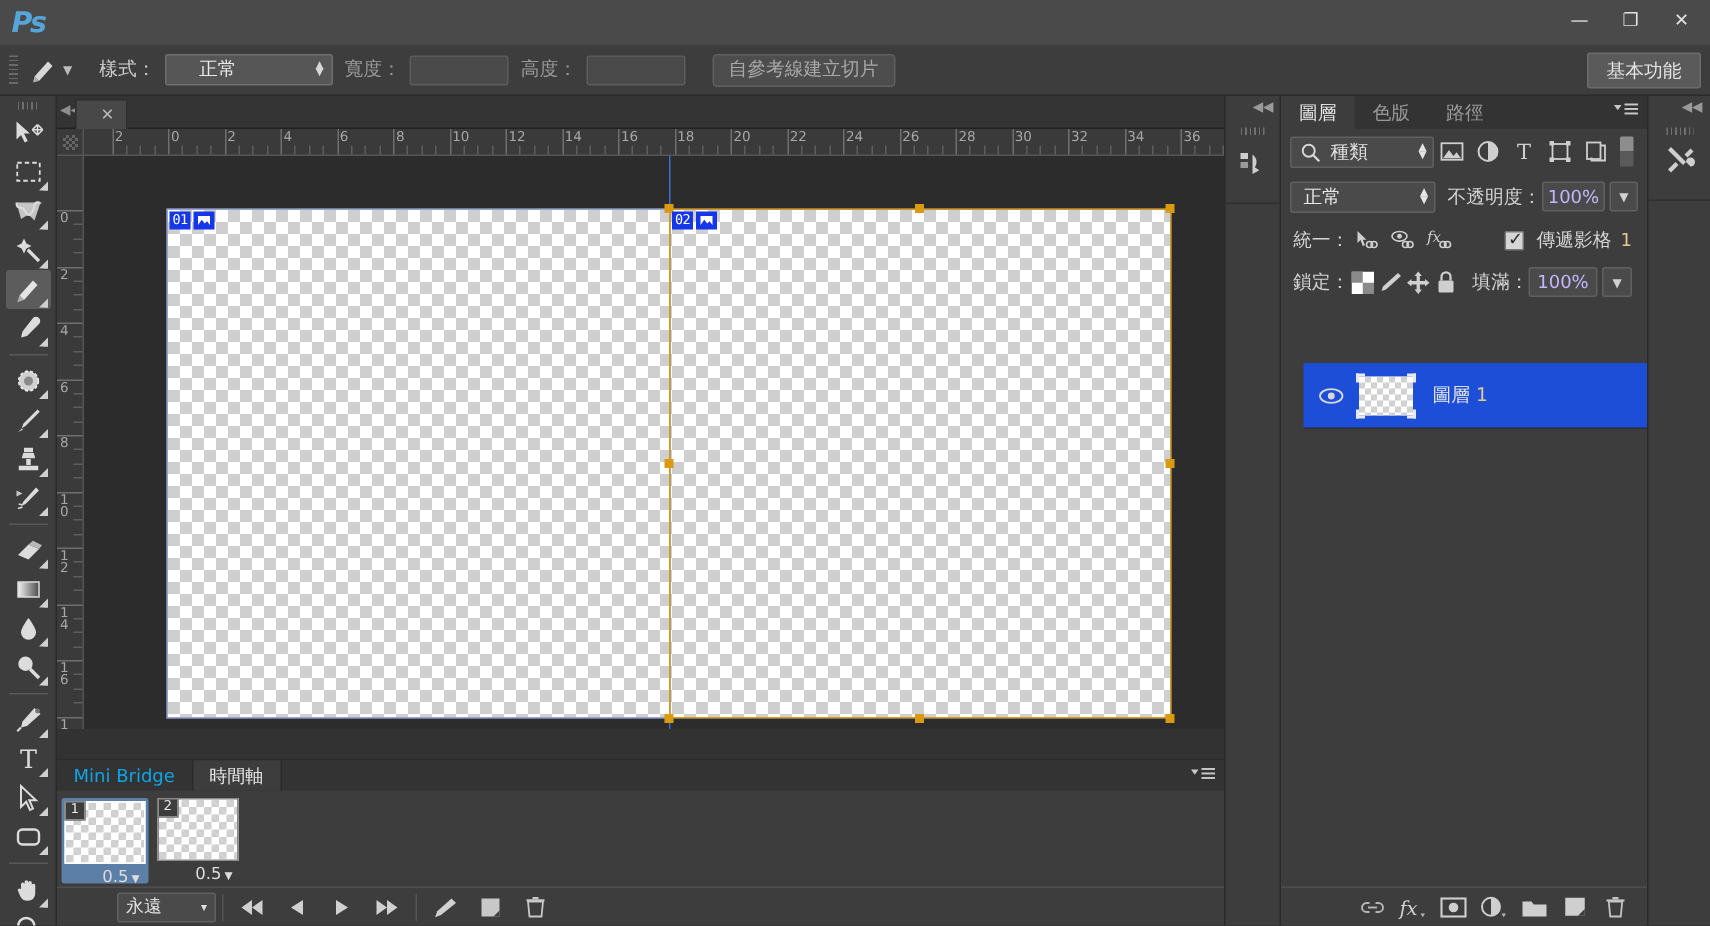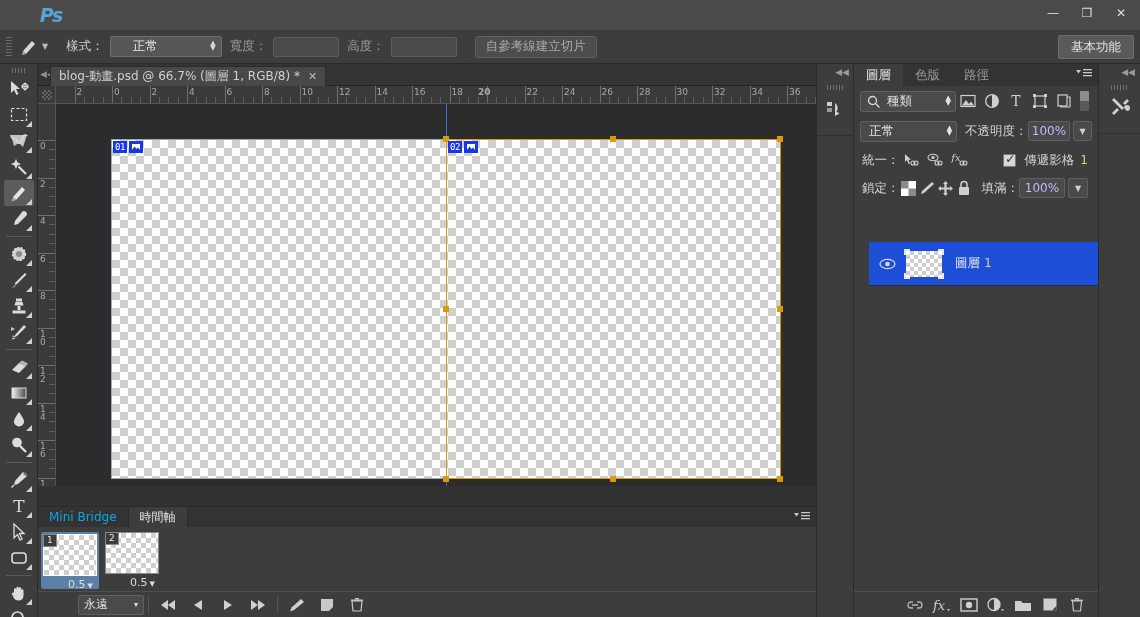--- a/index.html
+++ b/index.html
@@ -9,21 +9,21 @@
     font-family: "DejaVu Sans", "Liberation Sans", sans-serif;
     font-size: 12px; color: #c8c8c8;
     overflow: hidden;
     -webkit-font-smoothing: none;
   }
   .app { position: relative; width: 1140px; height: 617px; }
 
   
   .titlebar {
     position: absolute; left: 0; top: 0; width: 1140px; height: 30px;
-    background: #4a4a4a; display: flex; align-items: center; padding-left: 32px;
+    background: #4a4a4a; display: flex; align-items: center;
   }
   .ps-logo {
     width: 38px; height: 30px; display: flex; align-items: center; justify-content: center;
     color: #56a5d8; font-size: 19px; font-weight: bold; font-style: italic;
     letter-spacing: -1px;
   }
   .menu { display: flex; align-items: center; height: 30px; margin-left: 6px; }
   .menu-item {
     padding: 3px 11px; color: #d4d4d4; font-size: 12.5px; white-space: nowrap; cursor: default;
   }
@@ -487,21 +487,20 @@
       <svg width="20" height="20" viewBox="0 0 20 20">
           <circle cx="8.5" cy="8.5" r="5.5" fill="none" stroke="#dcdcdc" stroke-width="1.7"></circle>
           <path d="M12.5 12.5 L17.5 17.5" stroke="#dcdcdc" stroke-width="2"></path>
         </svg>
     </div>
   </div>
 
   <div class="tabbar">
     <div class="doc-collapse">◀◀</div>
     <div class="doc-tab">
-      <span>blog-動畫.psd @ 66.7% (圖層 1, RGB/8) *</span>
       <span class="x">✕</span>
     </div>
   </div>
 
   <div class="canvas-area">
     <div class="ruler-corner">
         <i></i>
       </div>
 
     <div class="ruler-h" id="rh">
@@ -554,21 +553,21 @@
         <div class="rh-lab" style="left: 356px;">16</div>
         <div class="rh-tick minor" style="left: 365.375px;"></div>
         <div class="rh-tick minor" style="left: 374.75px;"></div>
         <div class="rh-tick minor" style="left: 384.125px;"></div>
         <div class="rh-tick" style="left: 393.5px;"></div>
         <div class="rh-lab" style="left: 393.5px;">18</div>
         <div class="rh-tick minor" style="left: 402.875px;"></div>
         <div class="rh-tick minor" style="left: 412.25px;"></div>
         <div class="rh-tick minor" style="left: 421.625px;"></div>
         <div class="rh-tick" style="left: 431px;"></div>
-        <div class="rh-lab" style="left: 420px; font-weight: bold;">20</div>
+        <div class="rh-lab" style="left: 431px;">20</div>
         <div class="rh-tick minor" style="left: 440.375px;"></div>
         <div class="rh-tick minor" style="left: 449.75px;"></div>
         <div class="rh-tick minor" style="left: 459.125px;"></div>
         <div class="rh-tick" style="left: 468.5px;"></div>
         <div class="rh-lab" style="left: 468.5px;">22</div>
         <div class="rh-tick minor" style="left: 477.875px;"></div>
         <div class="rh-tick minor" style="left: 487.25px;"></div>
         <div class="rh-tick minor" style="left: 496.625px;"></div>
         <div class="rh-tick" style="left: 506px;"></div>
         <div class="rh-lab" style="left: 506px;">24</div>

